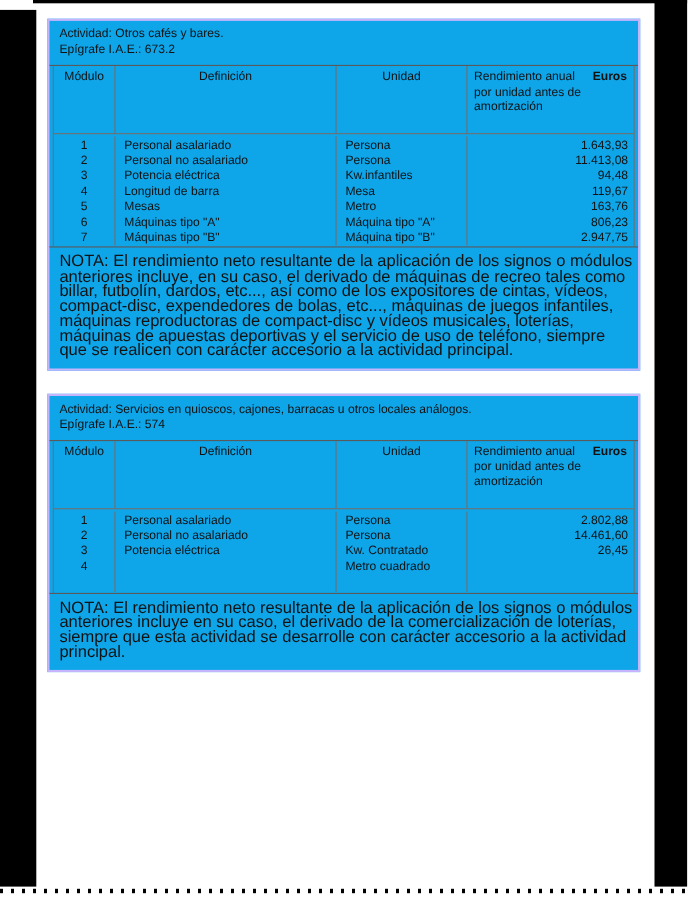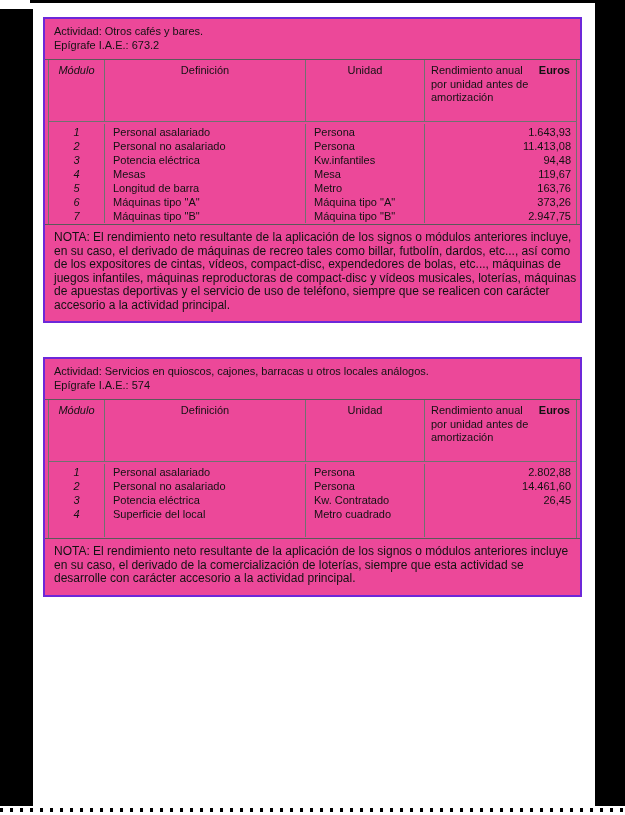--- a/index.html
+++ b/index.html
@@ -23,42 +23,42 @@
     position: absolute; left: 0; top: 808px; width: 625px; height: 4px;
     background: repeating-linear-gradient(to right, #000 0 3px, transparent 3px 10px);
   }
   
   .doc {
     position: absolute;
     left: 43px; top: 17px;
     width: 539px;
   }
   .table-box {
-    border: 2px solid #6d28d9;
-    background: #ec4899;
-  }
-  .table-box + .table-box { margin-top: 34px; }
+    border: 2px solid #c4b5fd;
+    background: #0ea5e9;
+  }
+  .table-box + .table-box { margin-top: 21px; }
 
   .act-header {
     padding: 5px 9px 7px 9px;
     border-bottom: 1px solid #5a5a5a;
     font-size: 11px;
     line-height: 14px;
   }
   .grid { margin: 0 3px; border-left: 1px solid #707070; border-right: 1px solid #707070; }
   .grid-head {
     display: flex;
     height: 62px;
     border-bottom: 1px solid #707070;
     font-size: 11px;
     line-height: 13.5px;
   }
   .hcell { padding-top: 4px; }
   .hcell.c0, .hcell.c1, .hcell.c2 { text-align: center; }
-  .c0 { width: 56px; font-style: italic; }
+  .c0 { width: 56px; }
   .c1 { width: 201px; }
   .c2 { width: 119px; }
   .c3 { flex: 1; }
   .hcell.c0, .hcell.c1, .hcell.c2 { border-right: 1px solid #707070; }
   .hcell.c3 {
     display: flex;
     flex-direction: row;
     justify-content: space-between;
     padding: 4px 4px 3px 6px;
   }
@@ -75,21 +75,21 @@
   .grid-body .col.c0, .grid-body .col.c1, .grid-body .col.c2 { border-right: 1px solid #707070; }
   .col.c0 .val { text-align: center; }
   .col.c1 .val, .col.c2 .val { text-align: left; padding-left: 8px; white-space: nowrap; }
   .col.c3 .val { text-align: right; padding-right: 5px; }
   
   .table-box:nth-of-type(2) .grid-body { min-height: 76px; }
 
   .nota {
     border-top: 1px solid #5a5a5a;
     padding: 6px 2px 9px 9px;
-    font-size: 12px;
+    font-size: 15px;
     line-height: 13.5px;
   }
 </style>
 </head>
 <body>
 
 <div class="page">
   <div class="edge-top"></div>
   <div class="edge-left"></div>
   <div class="edge-right"></div>
@@ -118,41 +118,41 @@
               <div class="val">3</div>
               <div class="val">4</div>
               <div class="val">5</div>
               <div class="val">6</div>
               <div class="val">7</div>
             </div>
             <div class="col c1">
               <div class="val">Personal asalariado</div>
               <div class="val">Personal no asalariado</div>
               <div class="val">Potencia eléctrica</div>
+              <div class="val">Longitud de barra</div>
               <div class="val">Mesas</div>
-              <div class="val">Longitud de barra</div>
               <div class="val">Máquinas tipo "A"</div>
               <div class="val">Máquinas tipo "B"</div>
             </div>
             <div class="col c2">
               <div class="val">Persona</div>
               <div class="val">Persona</div>
               <div class="val">Kw.infantiles</div>
               <div class="val">Mesa</div>
               <div class="val">Metro</div>
               <div class="val">Máquina tipo "A"</div>
               <div class="val">Máquina tipo "B"</div>
             </div>
             <div class="col c3">
               <div class="val">1.643,93</div>
               <div class="val">11.413,08</div>
               <div class="val">94,48</div>
               <div class="val">119,67</div>
               <div class="val">163,76</div>
-              <div class="val">373,26</div>
+              <div class="val">806,23</div>
               <div class="val">2.947,75</div>
             </div>
           </div>
     </div>
     <footer class="nota">NOTA: El rendimiento neto resultante de la aplicación de los signos o módulos anteriores incluye, en su caso, el derivado de máquinas de recreo tales como billar, futbolín, dardos, etc..., así como de los expositores de cintas, vídeos, compact-disc, expendedores de bolas, etc..., máquinas de juegos infantiles, máquinas reproductoras de compact-disc y vídeos musicales, loterías, máquinas de apuestas deportivas y el servicio de uso de teléfono, siempre que se realicen con carácter accesorio a la actividad principal.</footer>
   </section>
 
   <section class="table-box">
     <header class="act-header">
       <div class="act-line">Actividad: Servicios en quioscos, cajones, barracas u otros locales análogos.</div>
@@ -172,21 +172,20 @@
             <div class="col c0">
               <div class="val">1</div>
               <div class="val">2</div>
               <div class="val">3</div>
               <div class="val">4</div>
             </div>
             <div class="col c1">
               <div class="val">Personal asalariado</div>
               <div class="val">Personal no asalariado</div>
               <div class="val">Potencia eléctrica</div>
-              <div class="val">Superficie del local</div>
             </div>
             <div class="col c2">
               <div class="val">Persona</div>
               <div class="val">Persona</div>
               <div class="val">Kw. Contratado</div>
               <div class="val">Metro cuadrado</div>
             </div>
             <div class="col c3">
               <div class="val">2.802,88</div>
               <div class="val">14.461,60</div>

